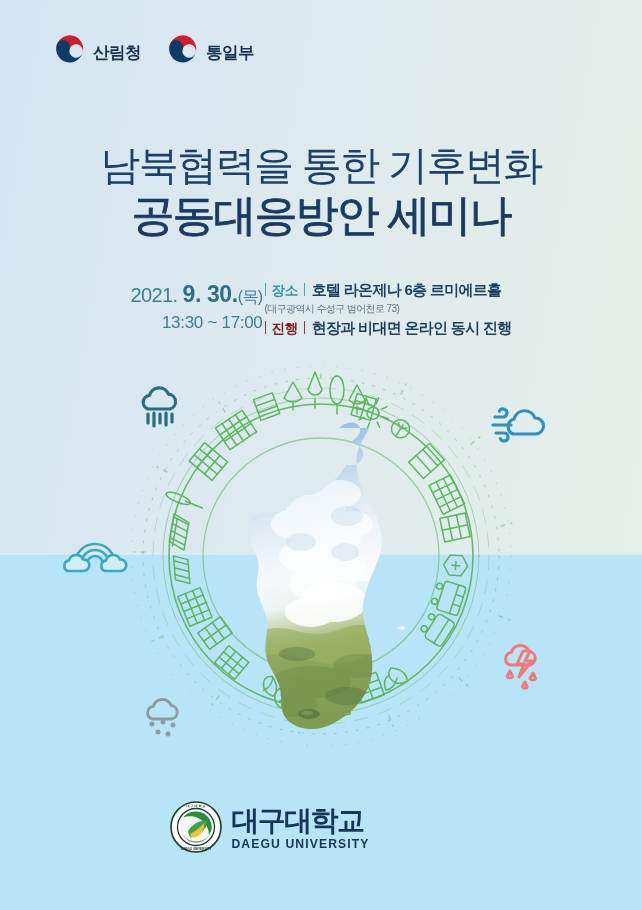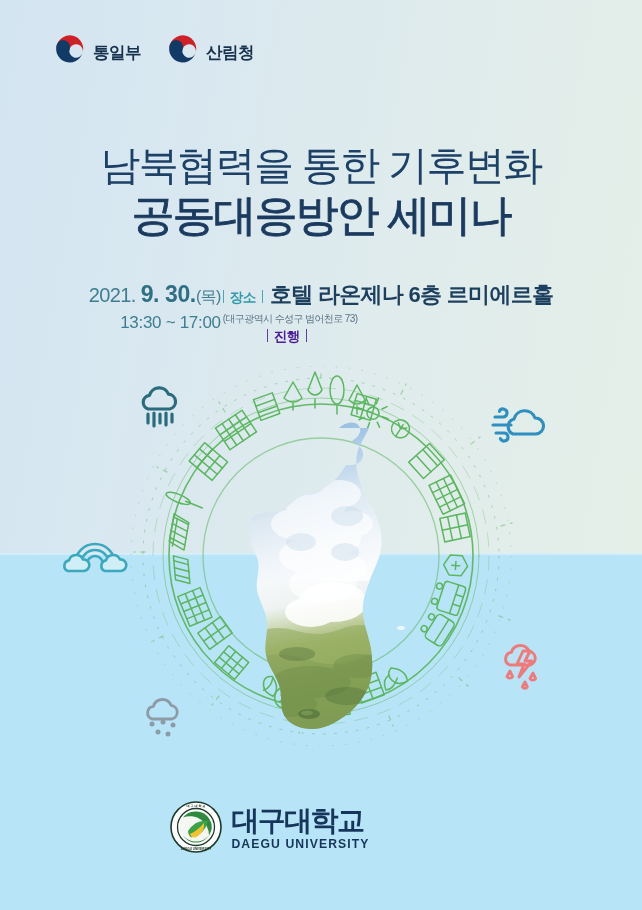--- a/index.html
+++ b/index.html
@@ -59,22 +59,22 @@
   .tag{
     font-size:13.5px;font-weight:700;letter-spacing:-.4px;position:relative;
     padding:0 7px;line-height:1.3;
   }
   .tag::before,.tag::after{
     content:"";position:absolute;top:1px;width:1px;height:13px;background:currentColor;opacity:.85;
   }
   .tag::before{left:0;}
   .tag::after{right:0;}
   .tag-place{color:#2f9aa8;}
-  .tag-mode{color:#4c1d95;margin-left:44px;}
-  .info-val{font-size:22px;font-weight:700;color:#1d3f5e;letter-spacing:-.7px;line-height:1.35;}
+  .tag-mode{color:#7f1d1d;}
+  .info-val{font-size:15px;font-weight:700;color:#1d3f5e;letter-spacing:-.7px;line-height:1.35;}
   .info-sub{
     font-size:10px;color:#5a7285;letter-spacing:-.6px;line-height:1.3;
     margin-top:-1px;
   }
 
   
   .graphic{position:absolute;left:101px;top:366px;width:440px;height:380px;}
   .graphic svg{display:block;width:440px;height:380px;}
 
   
@@ -91,46 +91,46 @@
 </style>
 </head>
 <body>
 
 <div id="poster">
 
   <div class="bg-sky"></div>
   <div class="bg-sea"></div>
 
   <div class="gov-row">
+
+    <div class="gov-item">
+      <span>
+        <svg width="34" height="34" viewBox="0 0 34 34">
+          <g transform="translate(17,17)">
+            <path d="M -13.5,-2.2 A 13.5,13.5 0 0 1 13.5,-2.2 A 6.75,6.75 0 0 0 0,-2.2 A 6.75,6.75 0 0 1 -13.5,-2.2 Z" fill="#cf2027" transform="rotate(18)"></path>
+            <path d="M 13.5,-2.2 A 13.5,13.5 0 0 1 -13.5,-2.2 A 6.75,6.75 0 0 1 0,-2.2 A 6.75,6.75 0 0 0 13.5,-2.2 Z" fill="#123a66" transform="rotate(18)"></path>
+          </g>
+        </svg>
+      </span>
+      <span class="gov-name">산림청</span>
+    </div>
 
     <div class="gov-item">
       <span>
         <svg width="34" height="34" viewBox="0 0 34 34">
           <g transform="translate(17,17)">
             <path d="M -13.5,-2.2 A 13.5,13.5 0 0 1 13.5,-2.2 A 6.75,6.75 0 0 0 0,-2.2 A 6.75,6.75 0 0 1 -13.5,-2.2 Z" fill="#cf2027" transform="rotate(18)"></path>
             <path d="M 13.5,-2.2 A 13.5,13.5 0 0 1 -13.5,-2.2 A 6.75,6.75 0 0 1 0,-2.2 A 6.75,6.75 0 0 0 13.5,-2.2 Z" fill="#123a66" transform="rotate(18)"></path>
             <circle cx="0" cy="0" r="13.5" fill="none" stroke="none"></circle>
           </g>
         </svg>
       </span>
       <span class="gov-name">통일부</span>
     </div>
 
-    <div class="gov-item">
-      <span>
-        <svg width="34" height="34" viewBox="0 0 34 34">
-          <g transform="translate(17,17)">
-            <path d="M -13.5,-2.2 A 13.5,13.5 0 0 1 13.5,-2.2 A 6.75,6.75 0 0 0 0,-2.2 A 6.75,6.75 0 0 1 -13.5,-2.2 Z" fill="#cf2027" transform="rotate(18)"></path>
-            <path d="M 13.5,-2.2 A 13.5,13.5 0 0 1 -13.5,-2.2 A 6.75,6.75 0 0 1 0,-2.2 A 6.75,6.75 0 0 0 13.5,-2.2 Z" fill="#123a66" transform="rotate(18)"></path>
-          </g>
-        </svg>
-      </span>
-      <span class="gov-name">산림청</span>
-    </div>
-
   </div>
 
   <div class="title-wrap">
     <div class="title-1">남북협력을 통한 기후변화</div>
     <div class="title-2">공동대응방안 세미나</div>
   </div>
 
   <div class="info">
     <div class="info-inner">
 
@@ -145,20 +145,21 @@
       <div class="info-right">
 
         <div class="info-row">
           <span class="tag tag-place">장소</span>
           <span class="info-val">호텔 라온제나 6층 르미에르홀</span>
         </div>
         <div class="info-sub">(대구광역시 수성구 범어천로 73)</div>
 
         <div class="info-row">
           <span class="tag tag-mode">진행</span>
+          <span class="info-val">현장과 비대면 온라인 동시 진행</span>
         </div>
 
       </div>
     </div>
   </div>
 
   <div class="wicon" style="left:134px;top:383px;">
     <svg width="56" height="56" viewBox="0 0 56 56">
       <g fill="none" stroke="#2a6b7c" stroke-width="3.2" stroke-linecap="round" stroke-linejoin="round">
         <path d="M14,26 a7,7 0 0 1 1.5,-13.6 a10,10 0 0 1 19,-1.2 a7.5,7.5 0 0 1 1.2,14.8 Z"></path>

